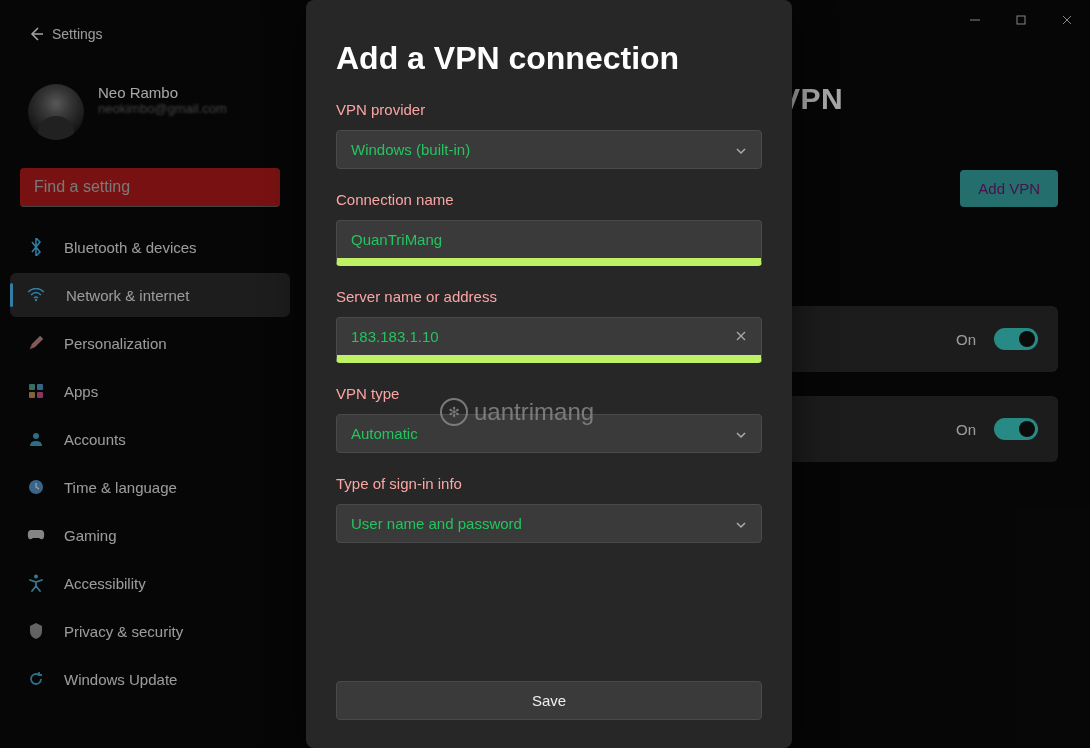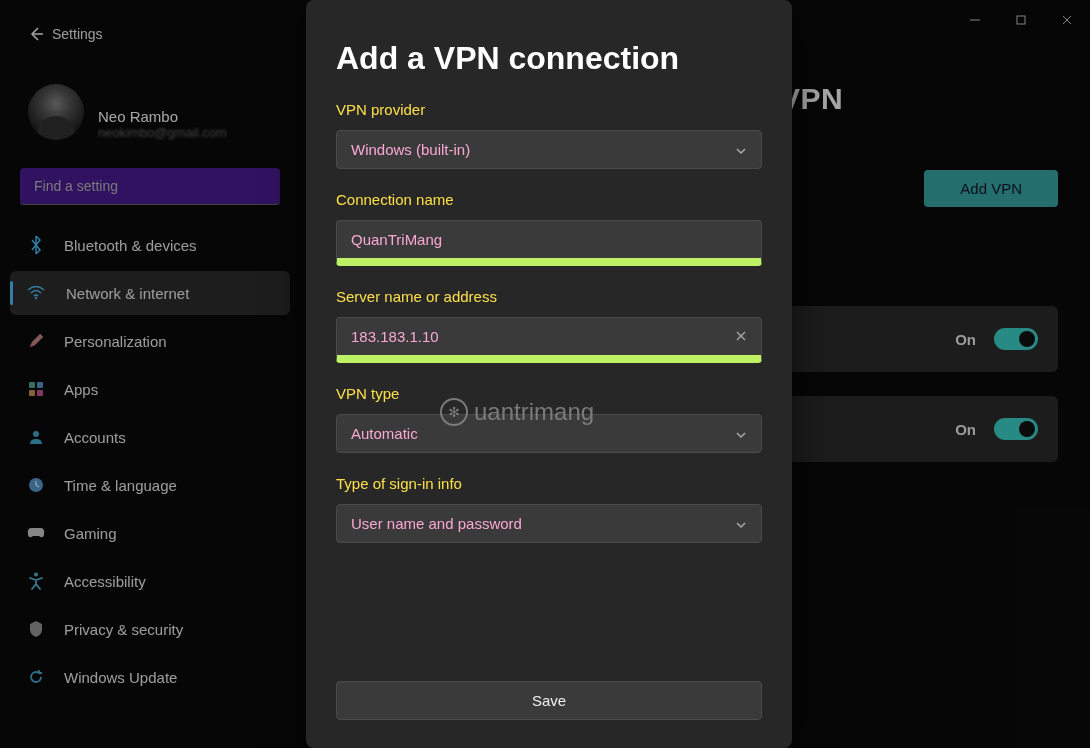--- a/index.html
+++ b/index.html
@@ -10,54 +10,54 @@
 .titlebar-btn { width: 46px; height: 40px; display: flex; align-items: center; justify-content: center; color: #ccc; font-size: 11px; }
 .titlebar-btn svg { width: 12px; height: 12px; }
 
 
 .header { display: flex; align-items: center; padding: 24px 0 0 26px; gap: 6px; }
 .back-arrow { width: 20px; height: 20px; display: flex; align-items: center; justify-content: center; color: #fff; }
 .app-title { font-size: 14px; color: #eee; }
 
 
 .sidebar { position: absolute; left: 0; top: 70px; width: 300px; padding: 0 10px; }
-.profile { display: flex; align-items: flex-end; gap: 14px; padding: 14px 10px 18px 18px; }
+.profile { display: flex; align-items: flex-start; gap: 14px; padding: 14px 10px 18px 18px; }
 .avatar { width: 56px; height: 56px; border-radius: 50%; background: radial-gradient(circle at 50% 35%, #888 0%, #555 30%, #222 70%); position: relative; overflow: hidden; }
 .avatar::after { content:""; position:absolute; bottom:-6px; left:10px; width:36px; height:30px; background:#333; border-radius:50% 50% 0 0; }
 .profile-name { font-size: 15px; color: #fff; }
 .profile-email { font-size: 13px; color: #666; filter: blur(1px); }
 
-.search-box { margin: 10px 10px 18px 10px; background: #4c1d95; border-radius: 4px; border-bottom: 1px solid #666; padding: 10px 14px; color: #bbb; font-size: 14px; }
+.search-box { margin: 10px 10px 18px 10px; background: #b91c1c; border-radius: 4px; border-bottom: 1px solid #666; padding: 10px 14px; color: #bbb; font-size: 16px; }
 
 .nav { display: flex; flex-direction: column; gap: 4px; }
 .nav-item { display: flex; align-items: center; gap: 18px; padding: 12px 16px; border-radius: 6px; font-size: 15px; color: #eee; position: relative; }
 .nav-item.selected { background: #2d2d2d; gap: 20px; }
 .nav-item.selected::before { content:""; position:absolute; left:0; top:10px; bottom:10px; width:3px; background:#4cc2ff; border-radius:2px; }
 .nav-icon { width: 20px; height: 20px; display:flex; align-items:center; justify-content:center; font-size:16px; }
 
 
 .main { position: absolute; left: 310px; right: 20px; top: 60px; }
 .page-title { font-size: 30px; font-weight: 600; padding: 22px 0 20px 470px; letter-spacing: 0.5px; }
-.add-btn { position: absolute; right: 12px; top: 110px; background: #3aa9a9; color: #0f172a; padding: 10px 36px; border-radius: 4px; font-size: 15px; font-weight: 500; }
-
-.setting-card { position: absolute; right: 12px; height: 66px; background: #2b2b2b; border-radius: 6px; display: flex; align-items: center; justify-content: flex-end; padding: 0 20px; gap: 18px; width: 280px; font-weight: bold; }
+.add-btn { position: absolute; right: 12px; top: 110px; background: #3aa9a9; color: #701a75; padding: 10px 18px; border-radius: 4px; font-size: 15px; font-weight: 500; }
+
+.setting-card { position: absolute; right: 12px; height: 66px; background: #2b2b2b; border-radius: 6px; display: flex; align-items: center; justify-content: flex-end; padding: 0 20px; gap: 18px; width: 280px; }
 .card1 { top: 246px; }
 .card2 { top: 336px; }
 .toggle-label { font-size: 15px; color: #eee; }
 .toggle { width: 44px; height: 22px; background: #3dd4cc; border-radius: 11px; position: relative; }
 .toggle::after { content:""; position:absolute; right:3px; top:3px; width:16px; height:16px; background:#111; border-radius:50%; }
 
 
 .dialog-backdrop { position: absolute; inset: 0; background: rgba(0,0,0,0.35); }
 .dialog { position: absolute; left: 306px; top: 0; width: 486px; height: 748px; background: #272727; border-radius: 8px; padding: 40px 30px 28px 30px; display: flex; flex-direction: column; box-shadow: 0 8px 40px rgba(0,0,0,0.6); }
 .dialog-title { font-size: 32px; font-weight: 600; margin-bottom: 24px; }
 .dialog-body { flex: 1; overflow: hidden; position: relative; }
-.field-label { font-size: 15px; color: #fde047; margin-top: 8px; margin-bottom: 12px; }
+.field-label { font-size: 15px; color: #fca5a5; margin-top: 8px; margin-bottom: 12px; }
 .field-label.first { margin-top: 0; }
-.select-box, .text-box { width: 100%; background: #3a3a3a; border: 1px solid #4a4a4a; border-radius: 4px; padding: 10px 14px; font-size: 15px; color: #f9a8d4; display: flex; align-items: center; justify-content: space-between; margin-bottom: 22px; }
+.select-box, .text-box { width: 100%; background: #3a3a3a; border: 1px solid #4a4a4a; border-radius: 4px; padding: 10px 14px; font-size: 15px; color: #22c55e; display: flex; align-items: center; justify-content: space-between; margin-bottom: 22px; }
 .text-box { border-bottom: 8px solid #bef264; }
 .chev { color: #aaa; }
 .clear-x { color: #aaa; font-size: 14px; }
 
 .dialog-footer { display: flex; gap: 10px; margin-top: auto; }
 .footer-btn { flex: 1; background: #3a3a3a; border: 1px solid #4a4a4a; border-radius: 4px; padding: 10px 0; text-align: center; font-size: 15px; color: #eee; }
 
 
 .watermark { position: absolute; left: 440px; top: 398px; color: #888; font-size: 24px; font-weight: 400; display: flex; align-items: center; gap: 6px; opacity: 0.85; pointer-events: none; z-index: 50; }
 .watermark-circ { width: 28px; height: 28px; border: 2px solid #888; border-radius: 50%; display:flex; align-items:center; justify-content:center; font-size:14px; }

